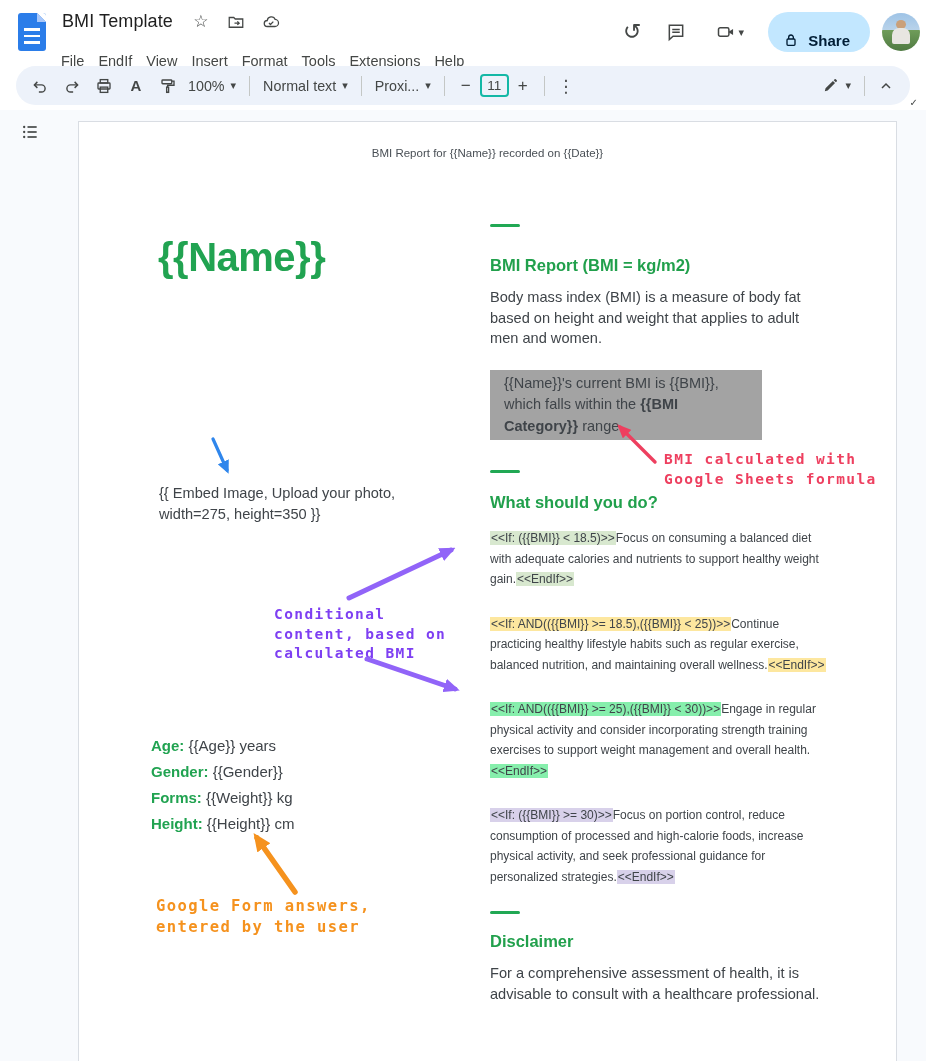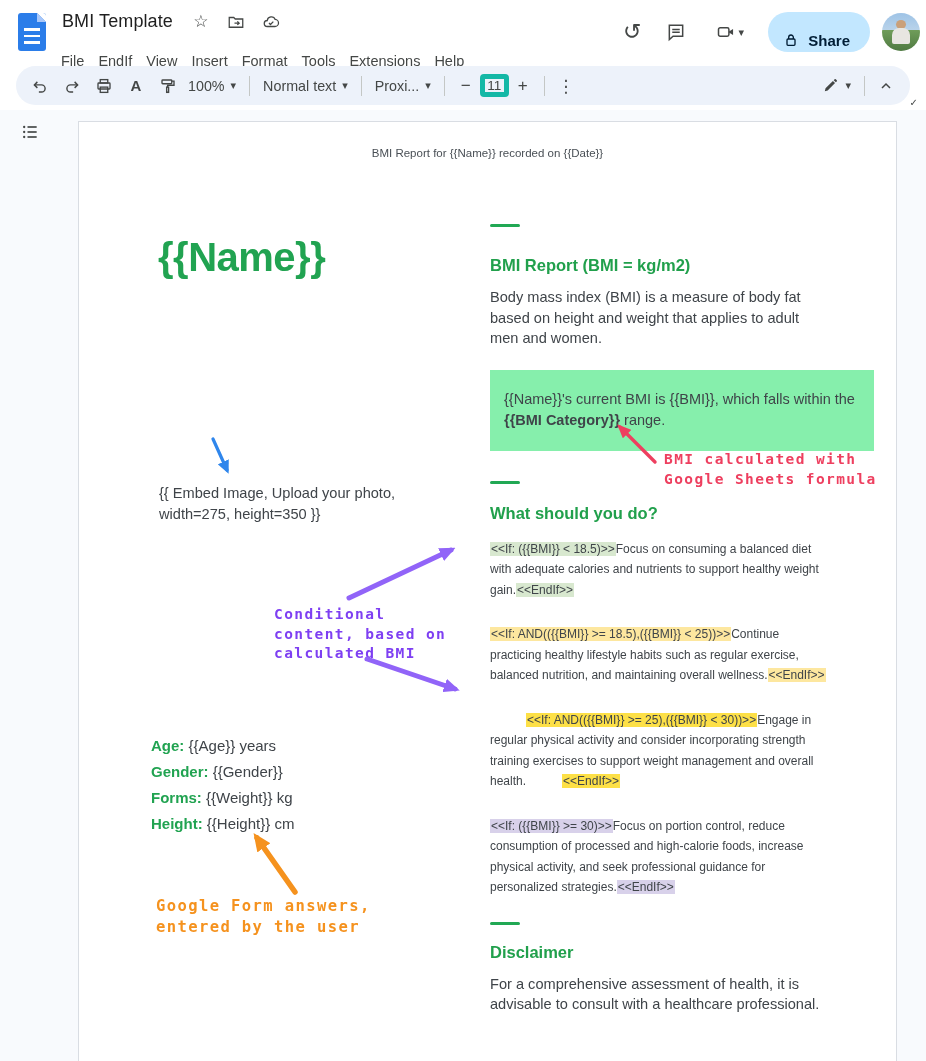--- a/index.html
+++ b/index.html
@@ -32,21 +32,21 @@
     background:linear-gradient(180deg,#9ec3e6 0%, #b9d3ea 45%, #6f9c59 46%, #4f7a42 100%); }
   .avatar::before { content:''; position:absolute; left:14px; top:7px; width:10px; height:9px; border-radius:50%; background:#caa07a; }
   .avatar::after { content:''; position:absolute; left:10px; top:15px; width:18px; height:16px; border-radius:7px 7px 2px 2px; background:#e8e6e1; }
   
   .toolbar { position:absolute; left:16px; top:66px; width:894px; height:39px; background:#edf2fa; border-radius:20px;
     display:flex; align-items:center; padding:0 10px; color:#444746; }
   .tb { min-width:28px; height:28px; border-radius:4px; display:flex; align-items:center; justify-content:center; color:#444746; }
   .tb + .tb { margin-left:4px; }
   .sep { width:1px; height:20px; background:#c4c7c5; margin:0 7px; }
   .dd { display:flex; align-items:center; gap:6px; padding:0 6px; height:28px; border-radius:4px; font-size:14.3px; color:#444746; }
-  .fs-box { width:29px; height:23px; border:5px solid #14b8a6; border-radius:4px; display:flex; align-items:center; justify-content:center; font-size:13.5px; color:#444746; }
+  .fs-box { width:29px; height:23px; border:2px solid #14b8a6; border-radius:4px; display:flex; align-items:center; justify-content:center; font-size:13.5px; color:#444746; }
   .kebab-glyph { font-size:17px; font-family:"DejaVu Sans", sans-serif; }
   .tbar-right { margin-left:auto; display:flex; align-items:center; }
   .spell-wrap { position:relative; font-size:15px; font-weight:bold; color:#444746; }
   .spell-check { position:absolute; right:-8px; bottom:-3px; font-size:10px; font-weight:bold; font-family:"DejaVu Sans", sans-serif; }
   
   .canvas { position:absolute; left:0; top:110px; width:926px; height:951px; background:#f8fafd; }
   .outline-btn { position:absolute; left:17px; top:119px; width:26px; height:26px; display:flex; align-items:center; justify-content:center; color:#444746; }
   .page { position:absolute; left:78px; top:121px; width:819px; height:940px; background:#ffffff;
     border:1px solid #d9dde3; border-bottom:none; }
   .doc-header-line { position:absolute; left:0; right:0; top:25px; text-align:center; font-size:11.5px; color:#494f55; }
@@ -59,30 +59,30 @@
   .stats { position:absolute; left:72px; top:611px; font-size:15px; }
   .stat { height:26px; line-height:26px; color:#3f4449; }
   .stat-label { color:#21a351; font-weight:bold; }
   .annot-form { position:absolute; left:77px; top:774px; font-size:15.5px; line-height:20.5px; color:#f5921e; }
   
   .rcol { position:absolute; left:411px; top:102px; width:336px; }
   .divider { width:30px; height:3px; background:#21a854; border-radius:2px; }
   .g-head { color:#21a04c; font-weight:bold; font-size:16.5px; line-height:20px; }
   .h-report { margin-top:28px; }
   .p-body { margin-top:12px; font-size:14.6px; line-height:20.5px; color:#3f4449; }
-  .bmi-box { margin-top:21px; background:#86efac; padding:19px 14px; font-size:14.5px; line-height:21.5px; color:#3f4449; width:384px; }
+  .bmi-box { margin-top:21px; background:#a3a3a3; padding:3px 14px; font-size:14.5px; line-height:21.5px; color:#3f4449; width:272px; }
   .bmi-box .b { font-weight:bold; }
   .d2 { margin-top:30px; }
   .h-what { margin-top:19px; }
   .conds { margin-top:16px; }
   .cond { font-size:12px; line-height:20.5px; color:#3f4449; margin:0 0 24px 0; }
   .hl { padding:0 1px; }
   .hl-green  { background:#d8e8cf; }
   .hl-yellow { background:#fde79f; }
-  .hl-blue   { background:#fde047;margin-left:36px; }
+  .hl-blue   { background:#86efac; }
   .hl-purple { background:#d8d1ea; }
   .d3 { margin-top:3px; }
   .h-disc { margin-top:17px; }
   
   .arrow { position:absolute; }
   svg { display:block; }
 </style>
 </head>
 <body>
 

